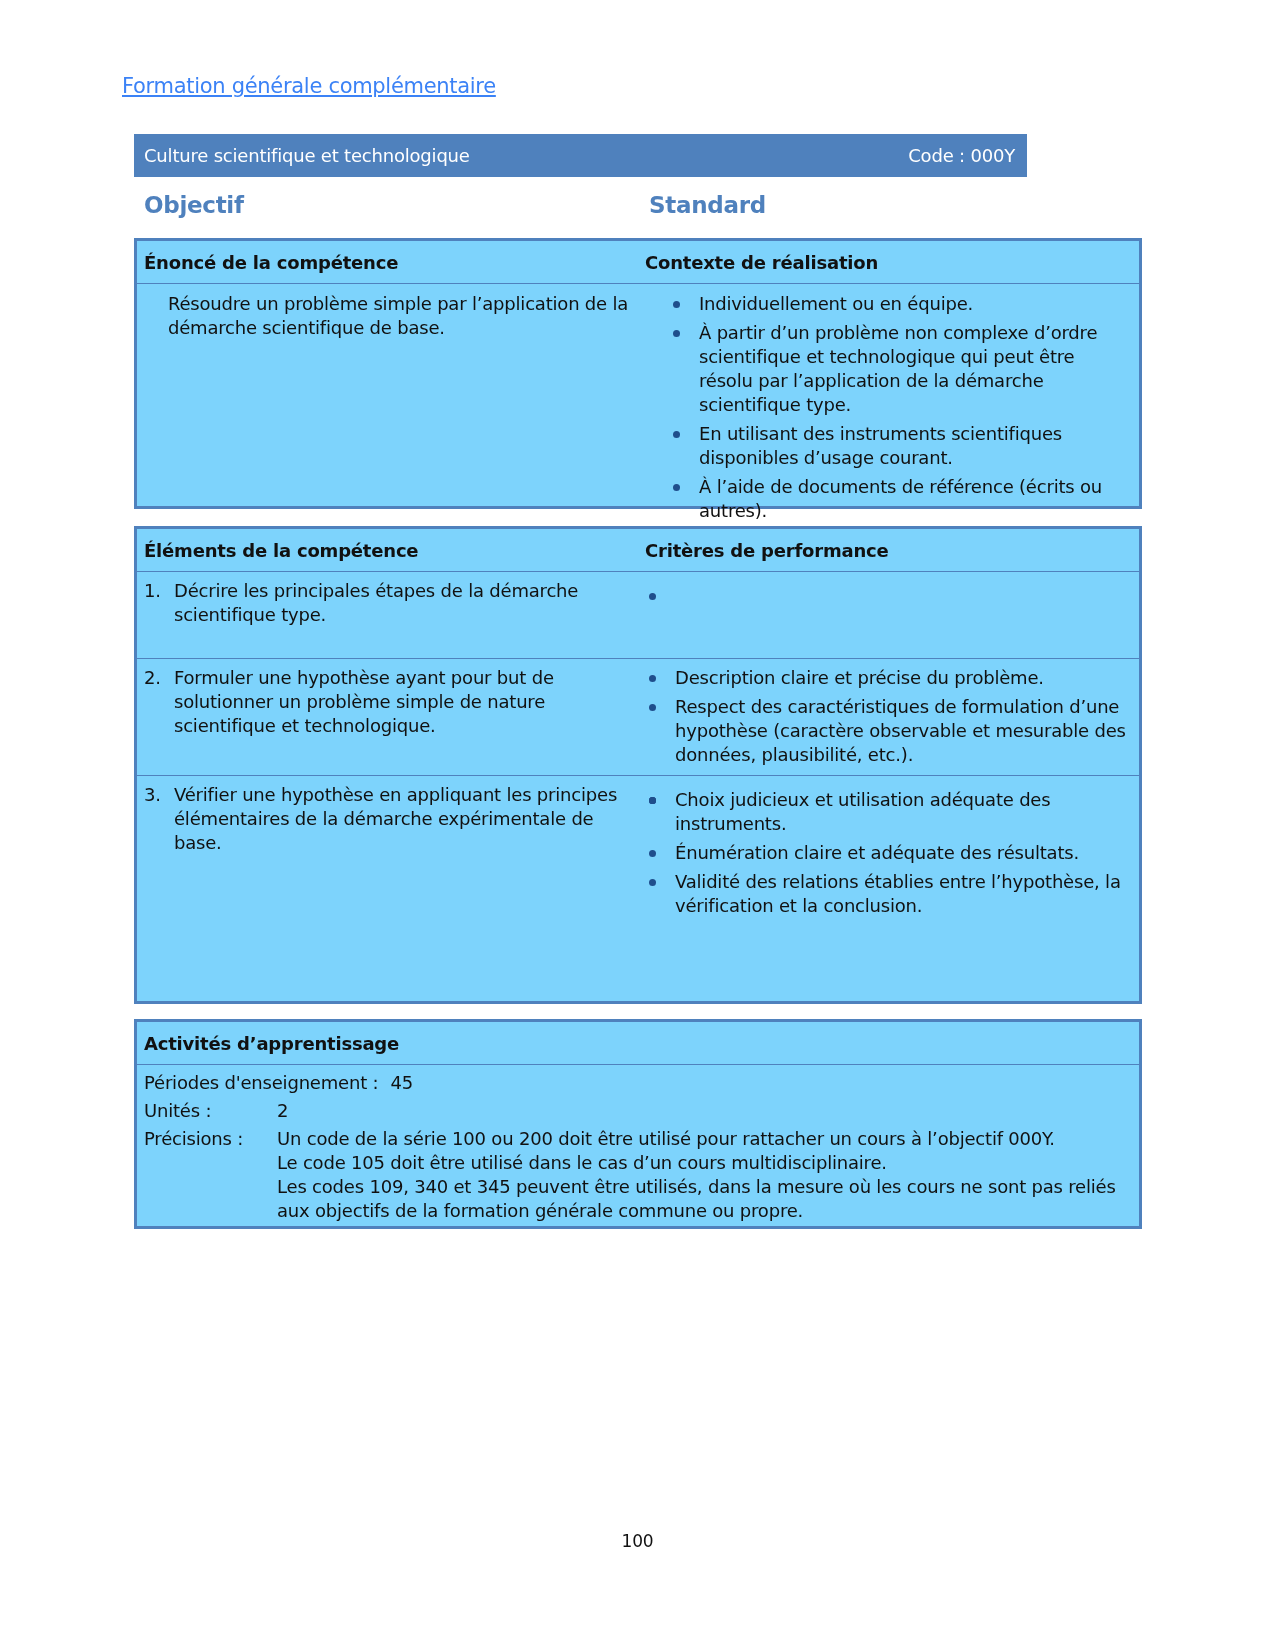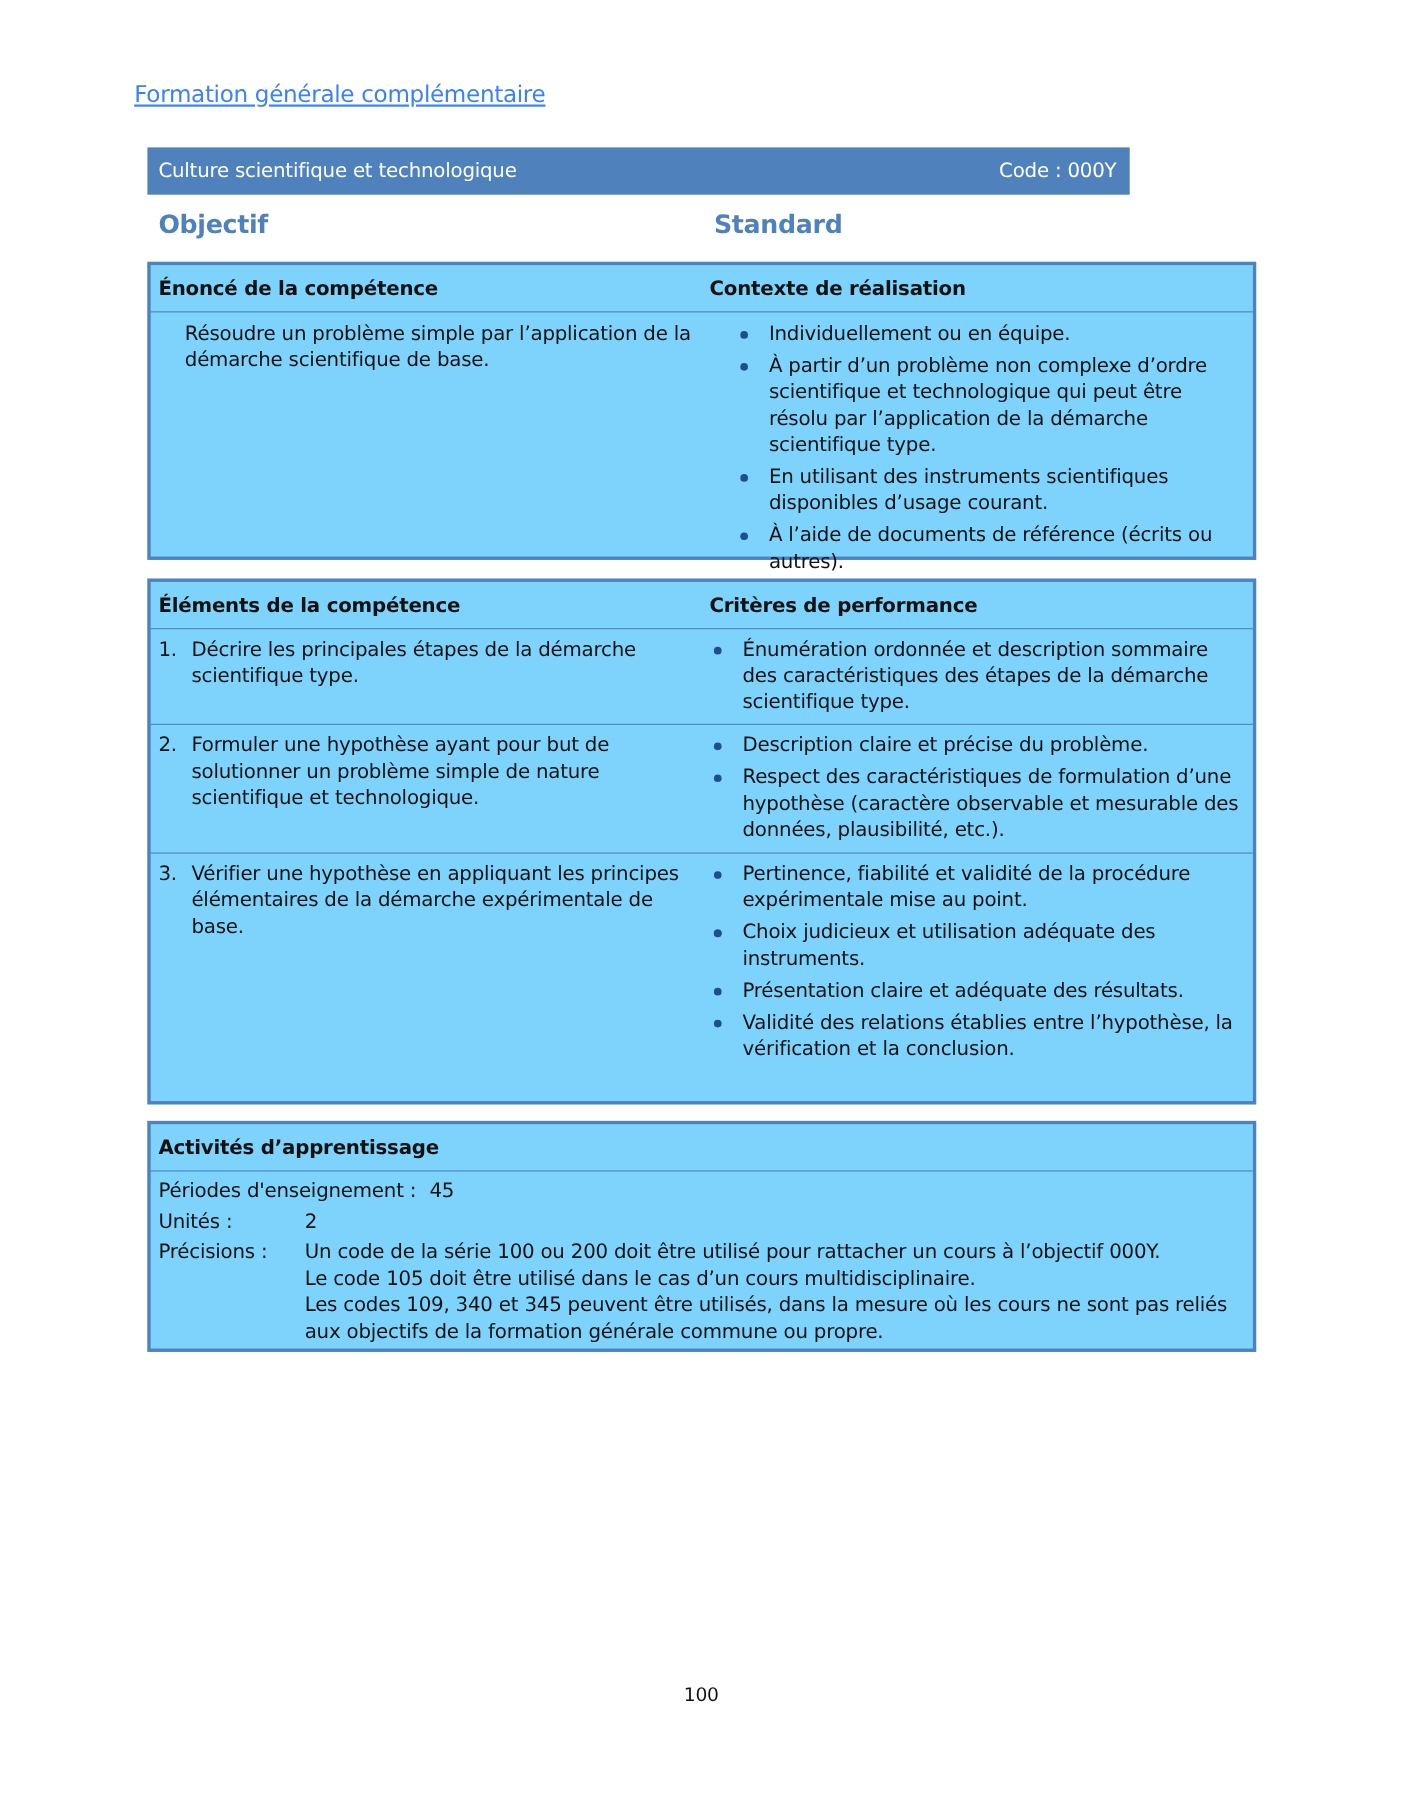--- a/index.html
+++ b/index.html
@@ -92,21 +92,21 @@
 
   <div class="row" style="height:87px; padding-top:7px;">
     <div class="col-l">
       <div class="num-item">
         <span class="n">1.</span>
         <span>Décrire les principales étapes de la démarche scientifique type.</span>
       </div>
     </div>
     <div class="col-r">
       <ul class="bullets">
-        <li><span class="dot"></span><span>Énumération ordonnée et description sommaire des caractéristiques des étapes de la démarche scientifique type.</span></li>
+        <li><span class="dot"></span></li>
       </ul>
     </div>
   </div>
 
   <div class="row" style="height:117px; padding-top:7px;">
     <div class="col-l">
       <div class="num-item">
         <span class="n">2.</span>
         <span>Formuler une hypothèse ayant pour but de solutionner un problème simple de nature scientifique et technologique.</span>
       </div>
@@ -121,24 +121,24 @@
 
   <div class="row" style="padding-top:7px;">
     <div class="col-l">
       <div class="num-item">
         <span class="n">3.</span>
         <span>Vérifier une hypothèse en appliquant les principes élémentaires de la démarche expérimentale de base.</span>
       </div>
     </div>
     <div class="col-r">
       <ul class="bullets">
-        <li><span class="dot"></span><span>Pertinence, fiabilité et validité de la procédure expérimentale mise au point.</span></li>
+        <li><span class="dot"></span></li>
         <li><span class="dot"></span></li>
         <li><span class="dot"></span><span>Choix judicieux et utilisation adéquate des instruments.</span></li>
-        <li><span class="dot"></span><span>Présentation claire et adéquate des résultats.</span></li>
+        <li><span class="dot"></span><span>Énumération claire et adéquate des résultats.</span></li>
         <li><span class="dot"></span><span>Validité des relations établies entre l’hypothèse, la vérification et la conclusion.</span></li>
       </ul>
     </div>
   </div>
 </div>
 
 <div class="box" style="top:1019px; height:210px;">
   <div class="hdr">
     <div class="col-l" style="width:100%;">Activités d’apprentissage</div>
   </div>

